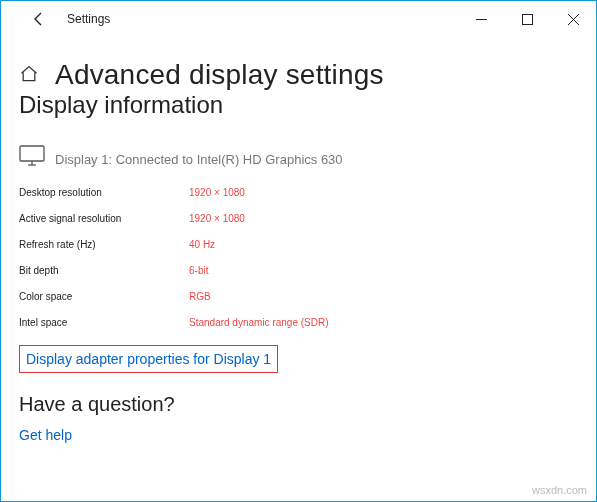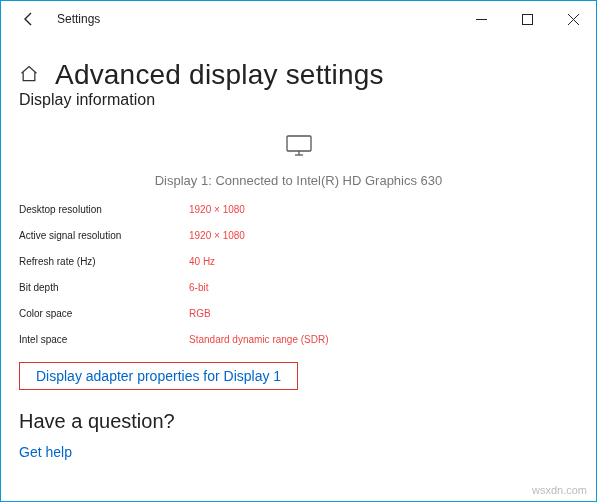--- a/index.html
+++ b/index.html
@@ -12,21 +12,21 @@
       background: #fff;
       width: 597px;
       height: 502px;
       overflow: hidden;
       border: 1px solid #0e98d9;
     }
     .titlebar {
       height: 36px;
       display: flex;
       align-items: center;
-      padding-left: 12px;
+      padding-left: 22px;
       text-align: center;
     }
     .back-btn {
       width: 32px;
       height: 32px;
       display: flex;
       align-items: center;
       justify-content: center;
       font-size: 16px;
       color: #333;
@@ -69,31 +69,30 @@
       margin-right: 14px;
       color: #333;
     }
     .page-title {
       font-size: 28px;
       font-weight: 400;
       color: #222;
       letter-spacing: 0.2px;
     }
     .section-title {
-      font-size: 16px;
+      font-size: 24px;
       font-weight: 400;
       color: #222;
       margin-bottom: 26px;
     }
     .monitor-row {
       display: flex;
       align-items: center;
       margin-bottom: 12px;
       gap: 10px;
-      flex-direction: column;
     }
     .monitor-icon svg {
       width: 26px;
       height: 22px;
       stroke: #555;
       fill: none;
       stroke-width: 1.3;
     }
     .monitor-text {
       font-size: 13px;
@@ -114,21 +113,21 @@
     .info-value {
       color: #ef4444;
     }
     .link {
       color: #0066cc;
       font-size: 14px;
       display: inline-block;
     }
     .link-highlight {
       border: 1px solid #d33;
-      padding: 4px 16px;
+      padding: 4px 6px;
       margin-top: 6px;
       display: inline-block;
     }
     .question-section {
       margin-top: 20px;
     }
     .question-title {
       font-size: 20px;
       font-weight: 400;
       color: #222;

